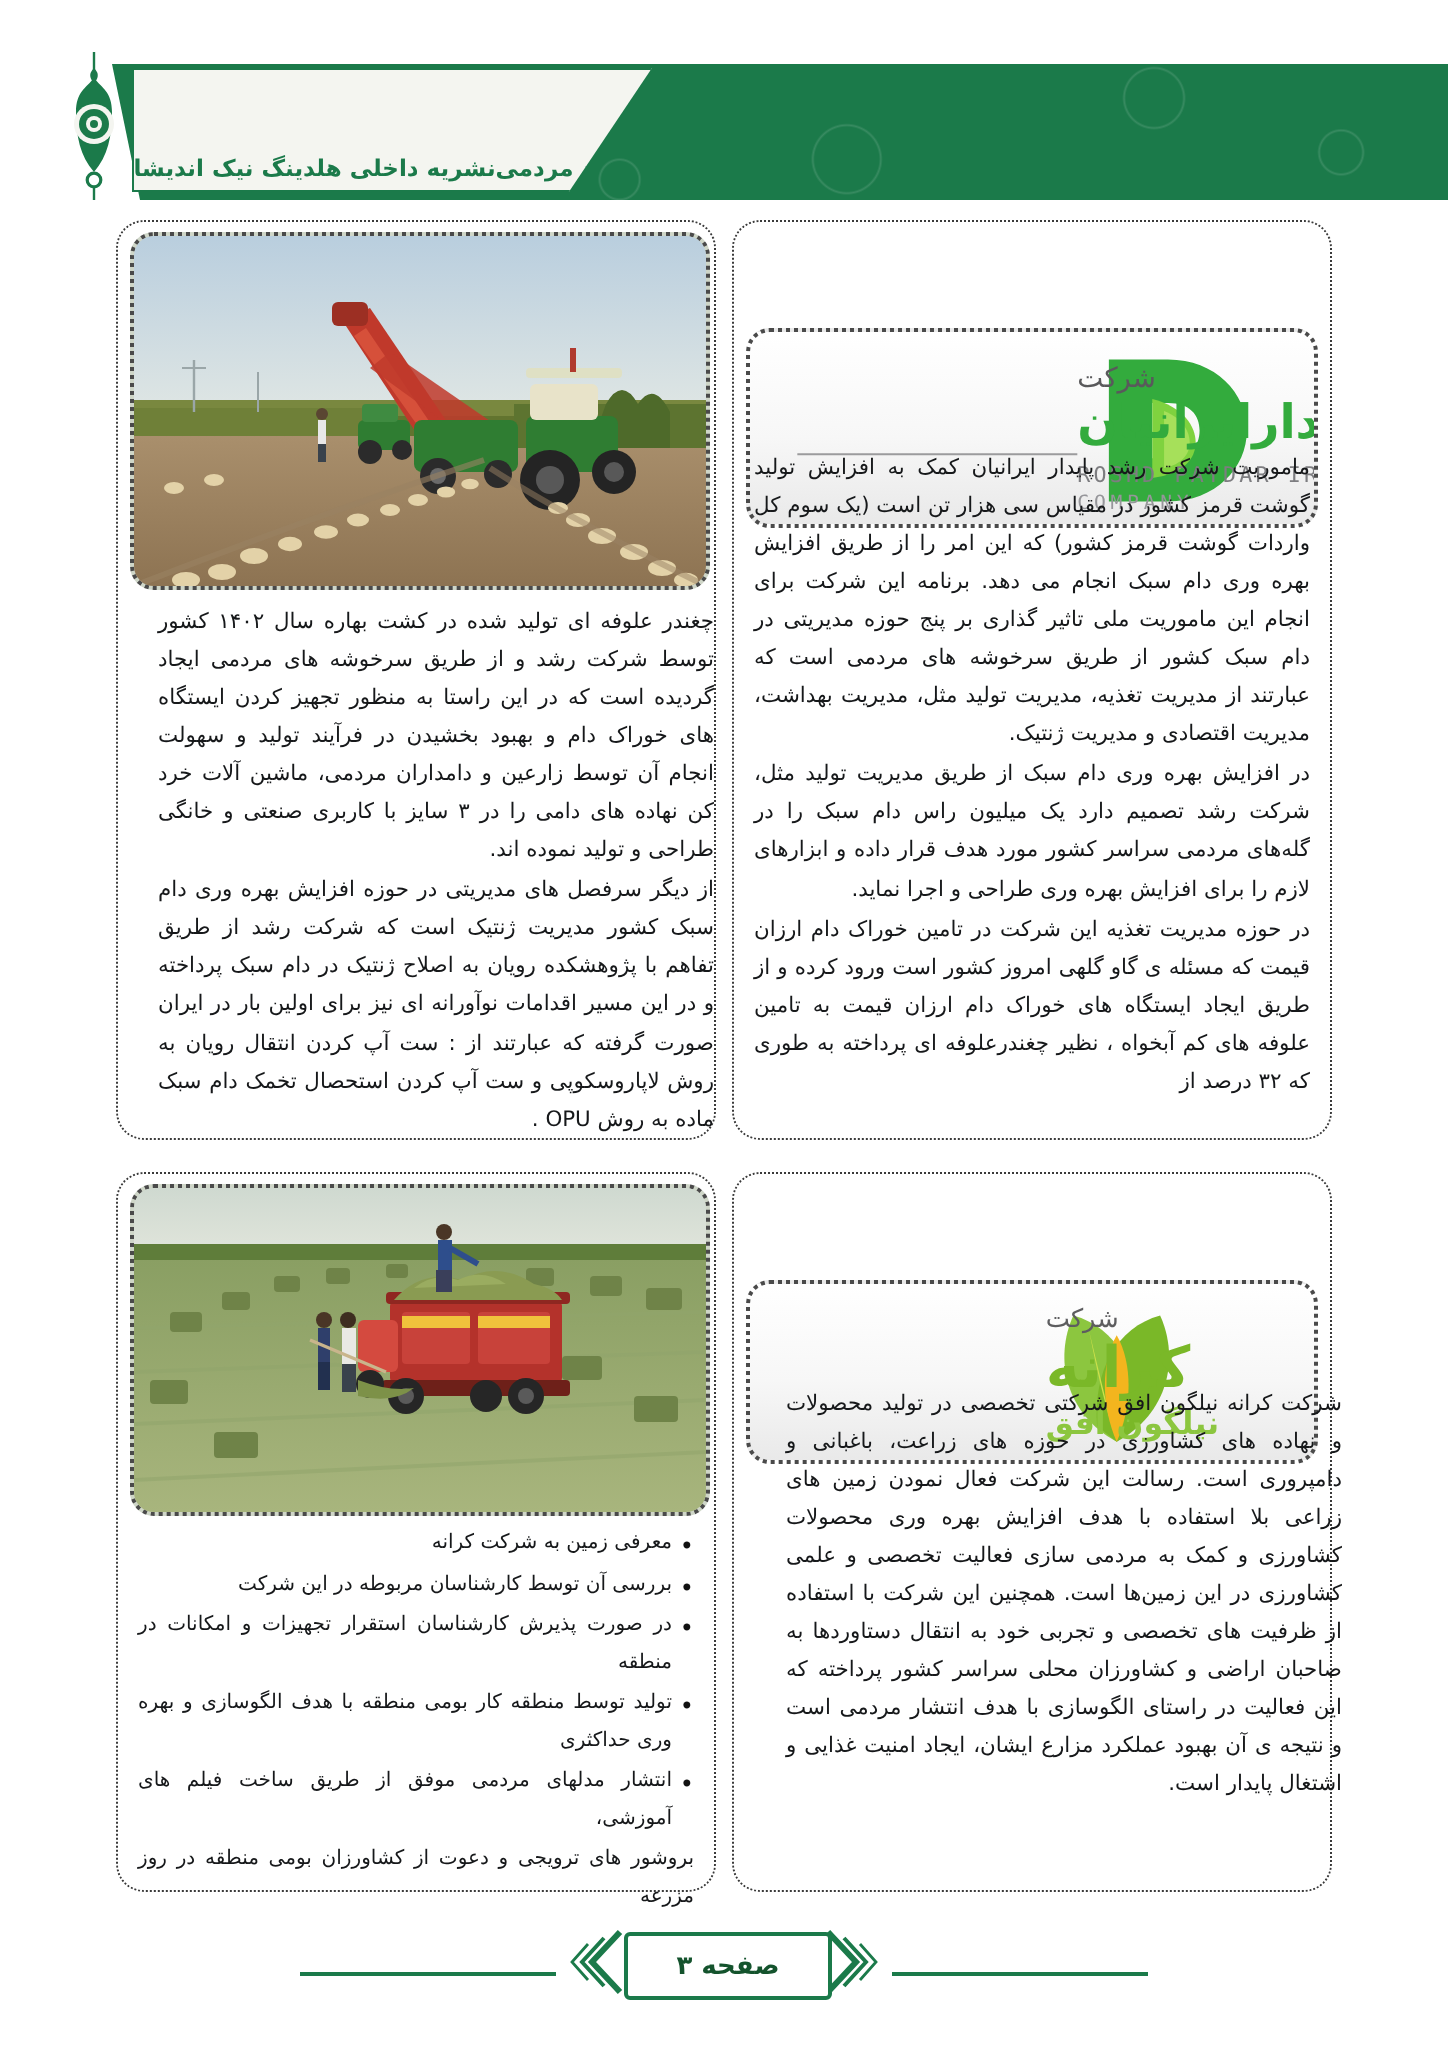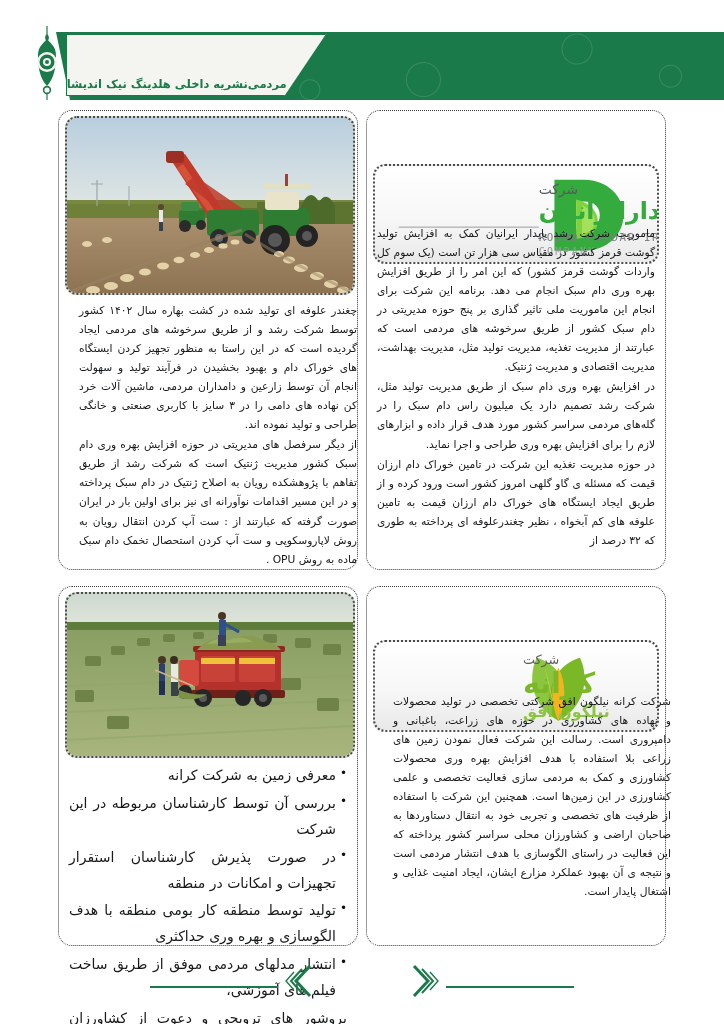--- a/index.html
+++ b/index.html
@@ -62,21 +62,21 @@
 
   .txt{
     font-size:10.7px;line-height:1.78;color:#16181a;
     text-align:justify;text-justify:inter-word;
     direction:rtl;
   }
   .txt p{margin:0 0 1px 0;}
 
   ul.bullets{margin:0;padding:0 14px 0 0;list-style:none;direction:rtl;}
   ul.bullets li{
-    font-size:14px;line-height:1.85;color:#16181a;margin-bottom:2px;
+    font-size:10px;line-height:1.85;color:#16181a;margin-bottom:2px;
     text-align:justify;position:relative;padding-right:11px;
   }
   ul.bullets li::before{
     content:"•";position:absolute;right:0;top:-1px;font-size:12px;color:#111;
   }
   ul.bullets li.nob{padding-right:0;text-align:justify;}
   ul.bullets li.nob::before{content:"";}
 
   
   .footer{position:absolute;left:0;top:962px;width:724px;height:52px;}
@@ -359,14 +359,17 @@
     </svg>
   </div>
   <div class="foot-orn" style="left:408px;">
     <svg viewBox="0 0 36 38">
       <path d="M6 4 L20 19 L6 34" fill="none" stroke="#1b7a4a" stroke-width="3"></path>
       <path d="M14 7 L25 19 L14 31" fill="none" stroke="#1b7a4a" stroke-width="2"></path>
       <path d="M22 10 L30 19 L22 28" fill="none" stroke="#1b7a4a" stroke-width="1.4"></path>
     </svg>
   </div>
 
+  <div class="foot-plate">
+    <span>صفحه ۳</span>
+  </div>
 
 </div>
 
 </body></html>

